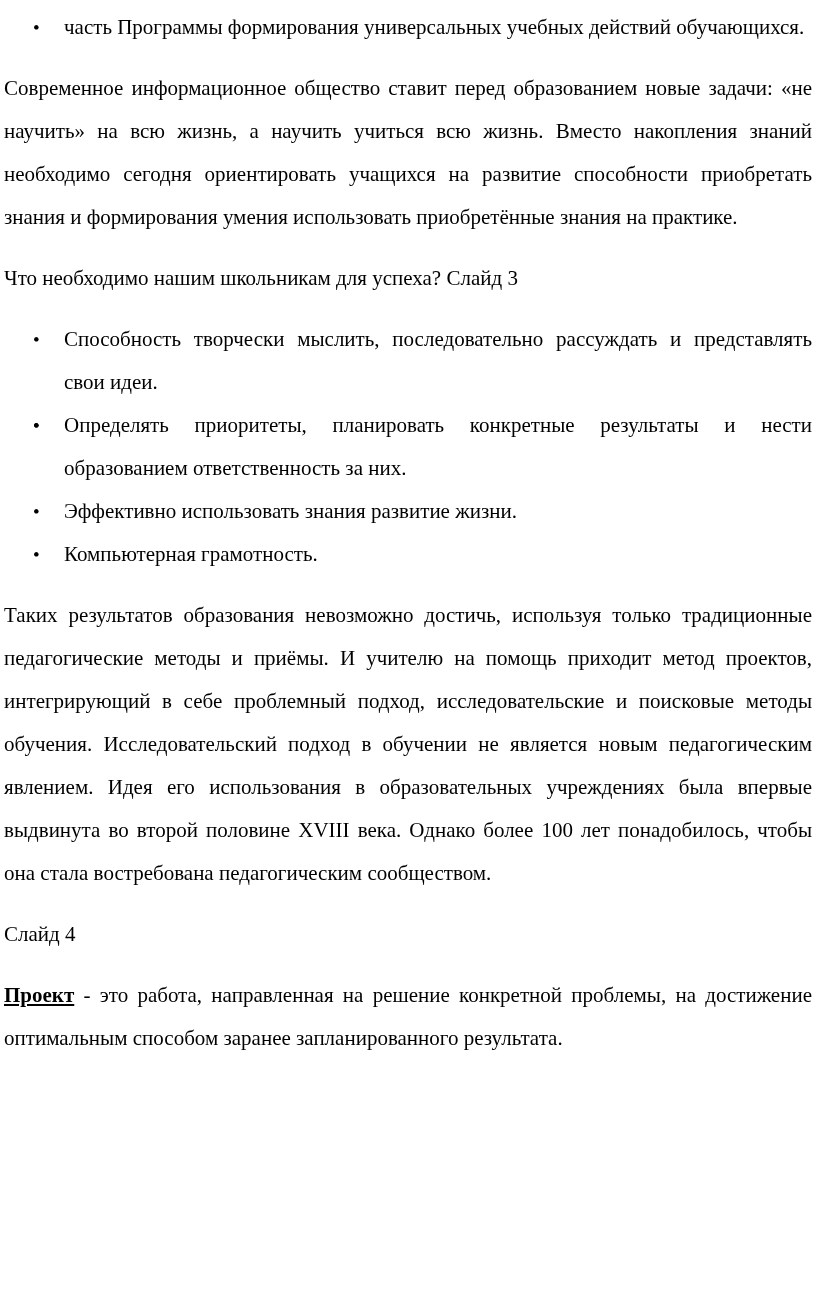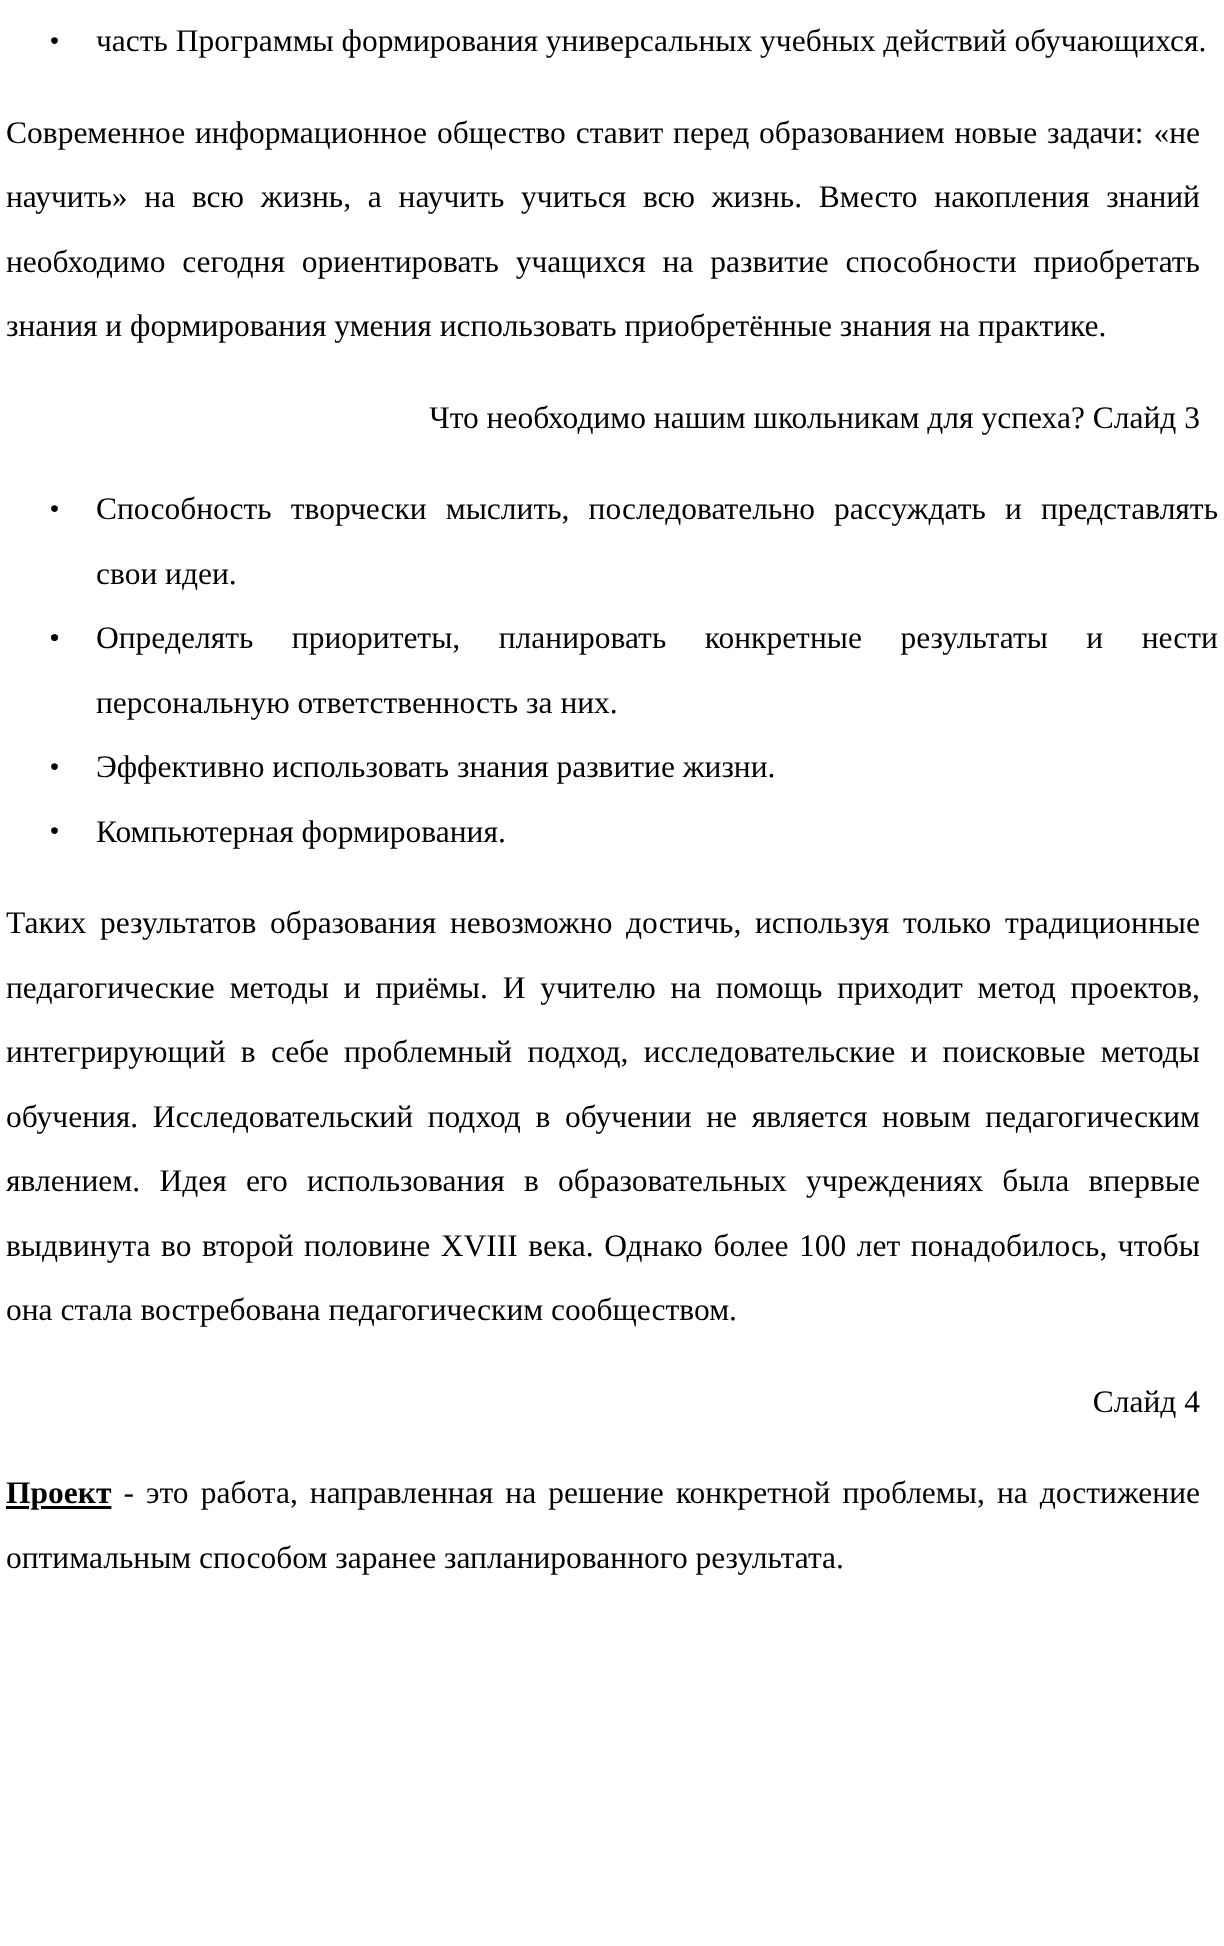--- a/index.html
+++ b/index.html
@@ -17,25 +17,25 @@
     width: 816px;
     height: 1297px;
     background: #ffffff;
     color: #000000;
     font-family: "Liberation Serif", "DejaVu Serif", serif;
     font-size: 21px;
     line-height: 43px;
     padding: 6px 4px 0 4px;
   }
   .para {
-    margin: 0 12px 18px 0;
+    margin: 0 0 18px 0;
     text-align: justify;
   }
   .single-line {
-    text-align: right;
+    text-align: left;
   }
   ul.doc-list {
     list-style: none;
     margin: 0 0 18px 0;
     padding: 0;
   }
   li.doc-li {
     position: relative;
     padding-left: 60px;
     text-align: justify;
@@ -72,29 +72,29 @@
   <ul class="doc-list">
     <li class="doc-li">
       <span class="bullet">•</span>
       <span>Способность творчески мыслить, последовательно рассуждать и представлять свои идеи.</span>
     </li>
     <li class="doc-li">
       <span class="bullet">•</span>
     </li>
     <li class="doc-li">
       <span class="bullet">•</span>
-      <span>Определять приоритеты, планировать конкретные результаты и нести персональную ответственность за них.</span>
+      <span>Определять приоритеты, планировать конкретные результаты и нести образованием ответственность за них.</span>
     </li>
     <li class="doc-li">
       <span class="bullet">•</span>
       <span>Эффективно использовать знания развитие жизни.</span>
     </li>
     <li class="doc-li">
       <span class="bullet">•</span>
-      <span>Компьютерная формирования.</span>
+      <span>Компьютерная грамотность.</span>
     </li>
   </ul>
 
   <p class="para">Таких результатов образования невозможно достичь, используя только традиционные педагогические методы и приёмы. И учителю на помощь приходит метод проектов, интегрирующий в себе проблемный подход, исследовательские и поисковые методы обучения. Исследовательский подход в обучении не является новым педагогическим явлением. Идея его использования в образовательных учреждениях была впервые выдвинута во второй половине XVIII века. Однако более 100 лет понадобилось, чтобы она стала востребована педагогическим сообществом.</p>
 
 
   <p class="para single-line">Слайд 4</p>
 
   <p class="para"><strong class="term">Проект</strong><span> - это работа, направленная на решение конкретной проблемы, на достижение оптимальным способом заранее запланированного результата.</span></p>
 

